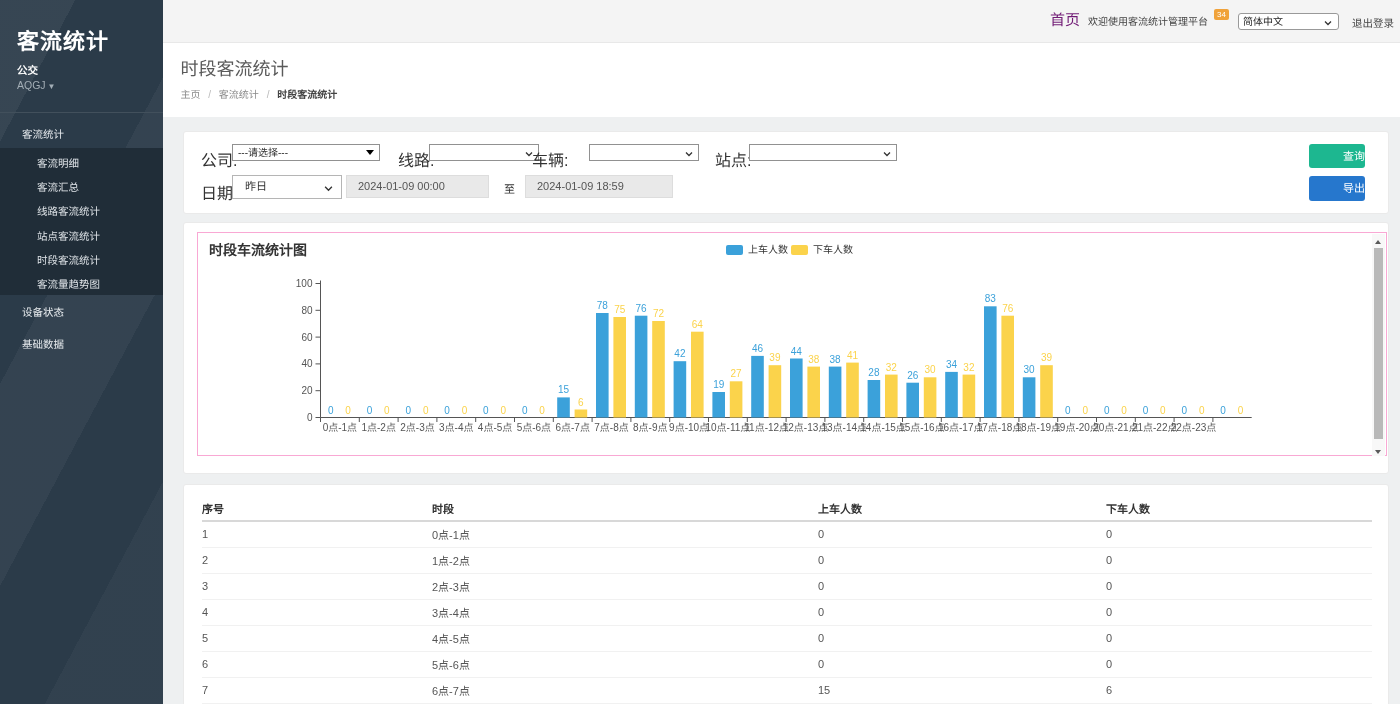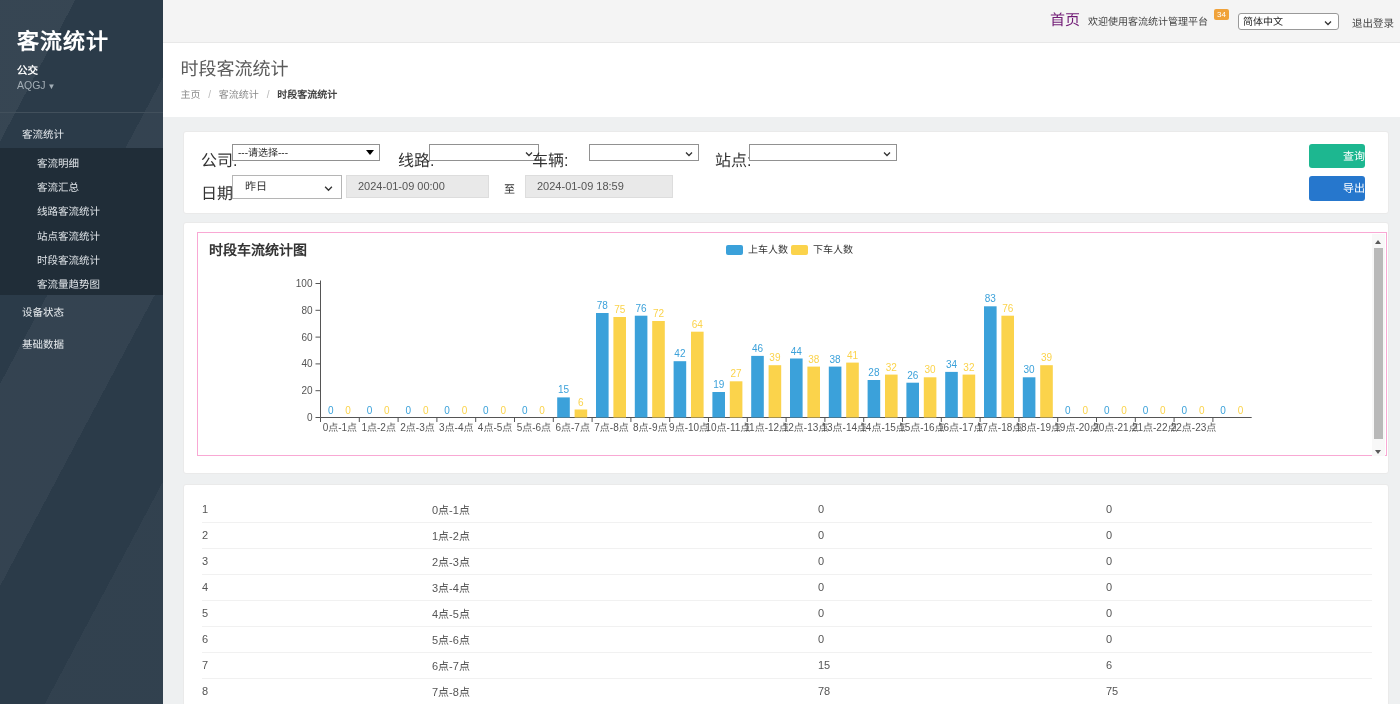--- a/index.html
+++ b/index.html
@@ -274,20 +274,26 @@
 </div>
 <div class="card" id="tcard">
   <table id="tbl">
     <colgroup>
         <col style="width:230px">
         <col style="width:386px">
         <col style="width:288px">
         <col>
       </colgroup>
     <tbody>
+        <tr>
+          <th>序号</th>
+          <th>时段</th>
+          <th>上车人数</th>
+          <th>下车人数</th>
+        </tr>
     <tr>
           <td>1</td>
           <td>0点-1点</td>
           <td>0</td>
           <td>0</td>
         </tr>
     <tr>
           <td>2</td>
           <td>1点-2点</td>
           <td>0</td>

